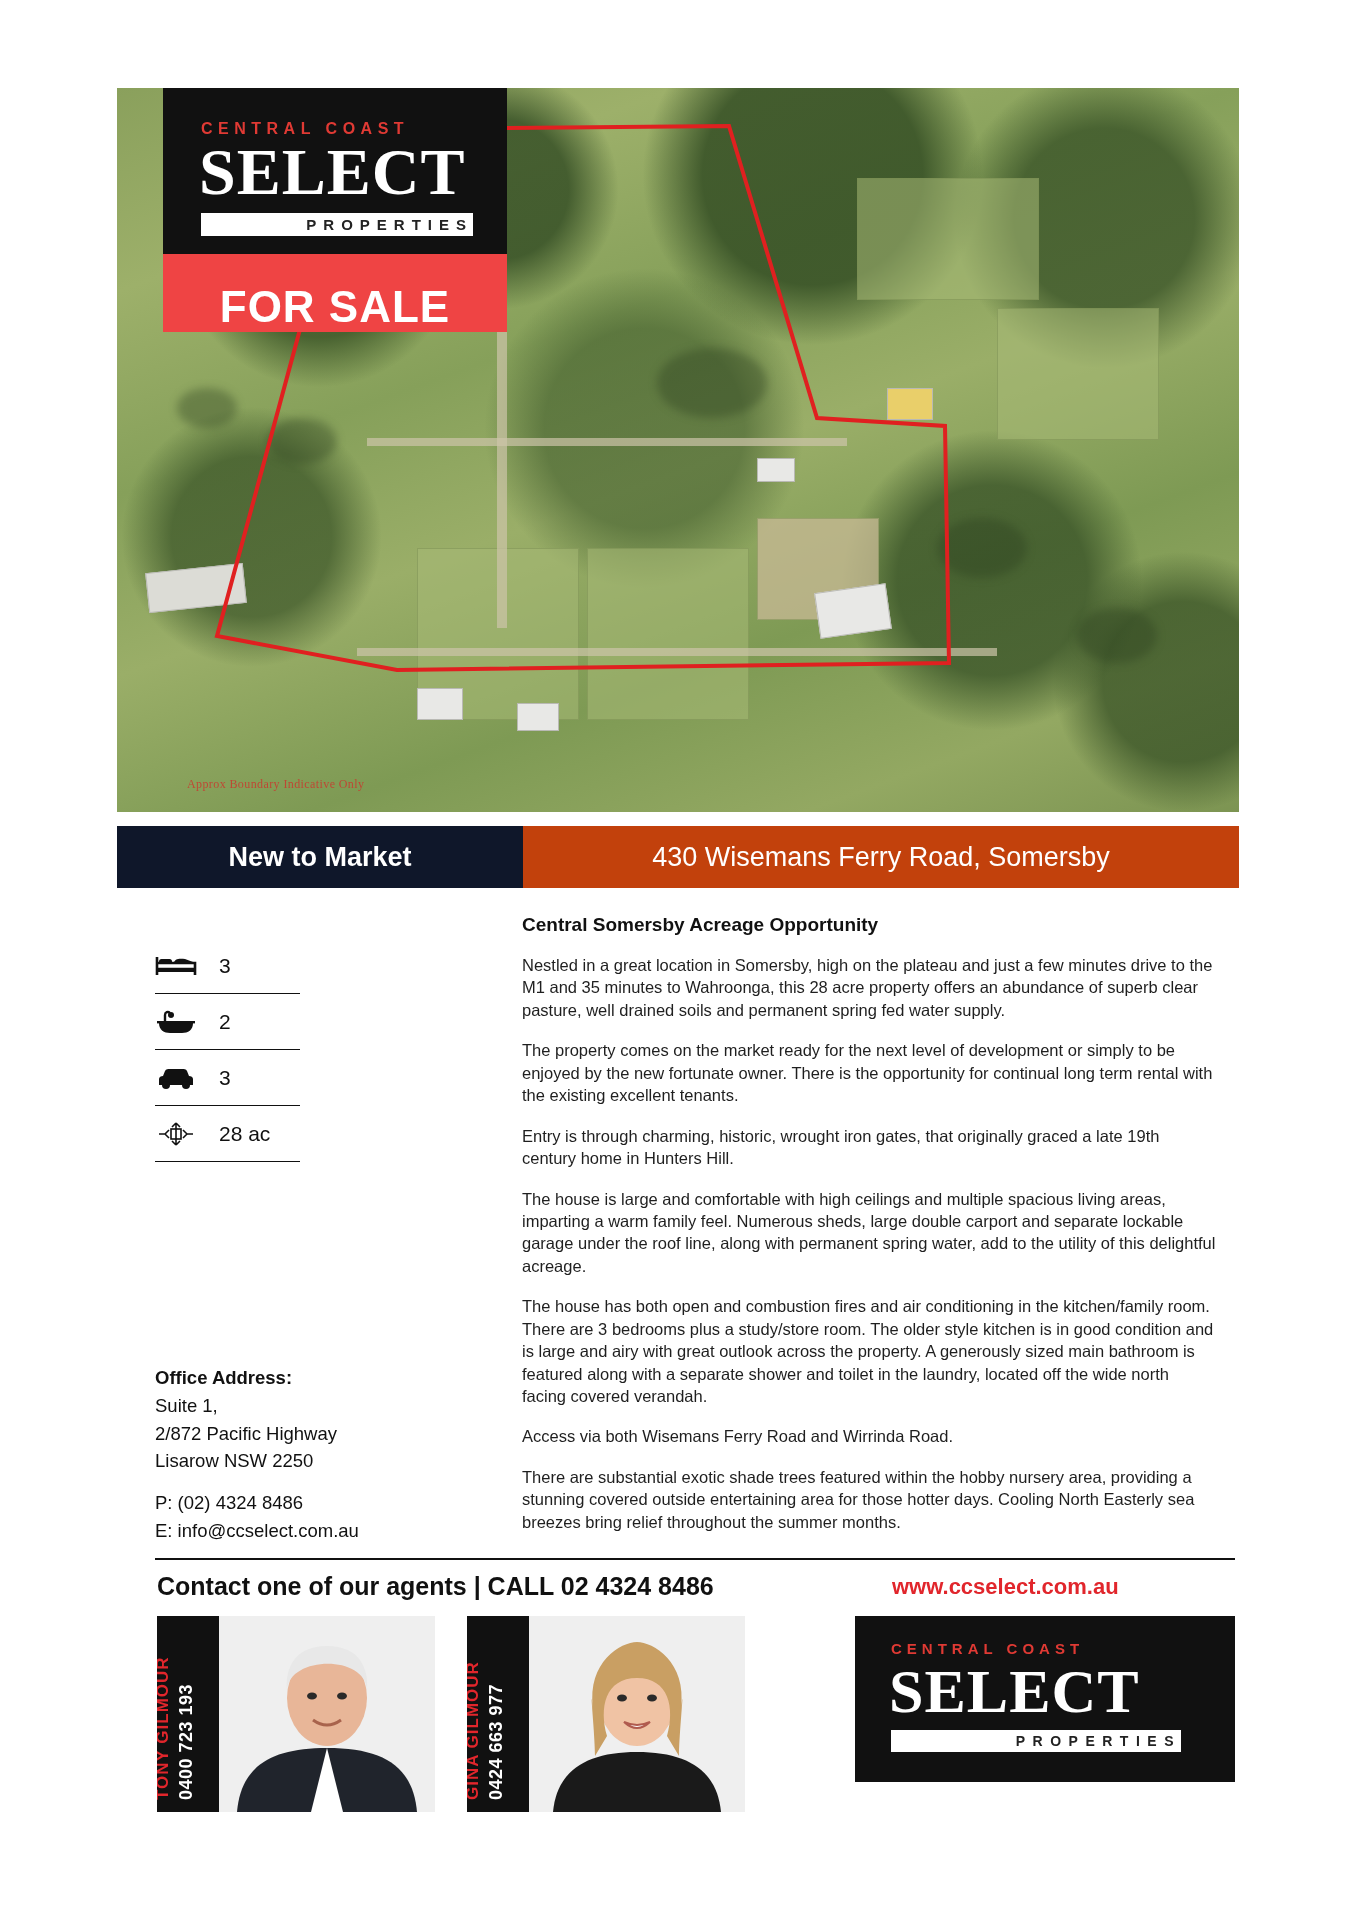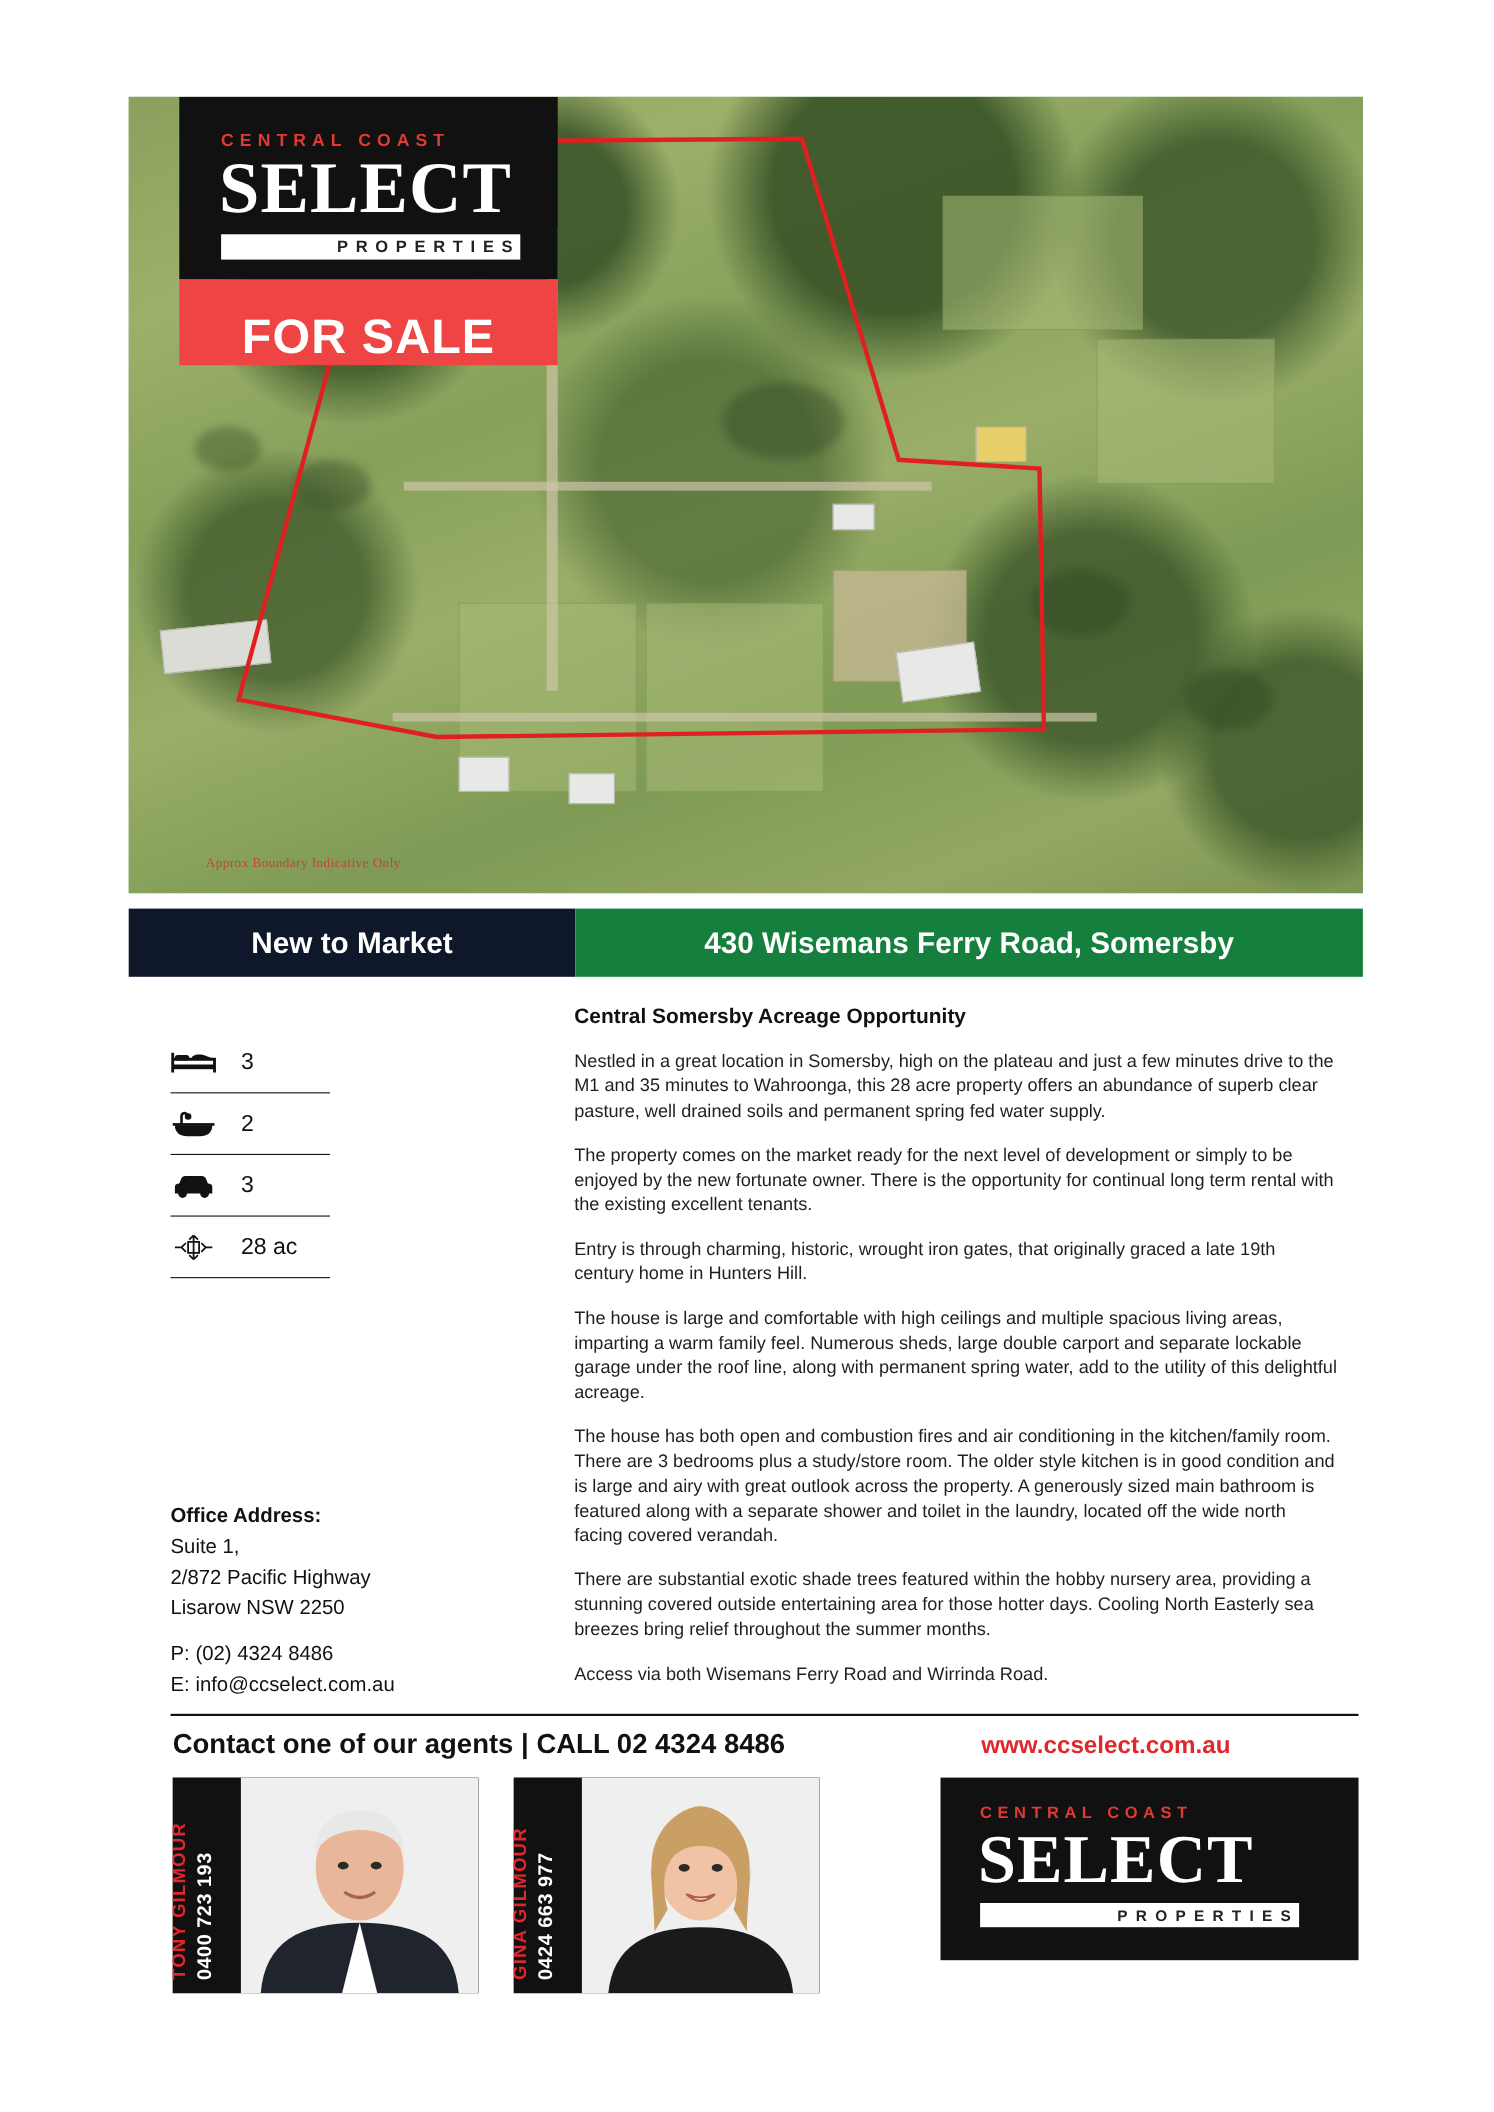--- a/index.html
+++ b/index.html
@@ -154,27 +154,27 @@
     background: #0f172a;
     color: #fff;
     display: flex;
     align-items: center;
     justify-content: center;
     font-size: 27px;
     font-weight: bold;
   }
   .banner-right {
     flex: 1;
-    background: #15803d;
+    background: #c2410c;
     color: #fff;
     display: flex;
     align-items: center;
     justify-content: center;
     font-size: 27px;
-    font-weight: bold;
+    font-weight: normal;
   }
 
   
   .features {
     position: absolute;
     left: 155px;
     top: 938px;
     width: 145px;
   }
   .feature-row {
@@ -440,22 +440,22 @@
     </div>
   </div>
 
   <div class="desc">
     <h2>Central Somersby Acreage Opportunity</h2>
     <p>Nestled in a great location in Somersby, high on the plateau and just a few minutes drive to the M1 and 35 minutes to Wahroonga, this 28 acre property offers an abundance of superb clear pasture, well drained soils and permanent spring fed water supply.</p>
     <p>The property comes on the market ready for the next level of development or simply to be enjoyed by the new fortunate owner.  There is the opportunity for continual long term rental with the existing excellent tenants.</p>
     <p>Entry is through charming, historic, wrought iron gates, that originally graced a late 19th century home in Hunters Hill.</p>
     <p>The house is large and comfortable with high ceilings and multiple spacious living areas, imparting a warm family feel. Numerous sheds, large double carport and separate lockable garage under the roof line, along with permanent spring water, add to the utility of this delightful acreage.</p>
     <p>The house has both open and combustion fires and air conditioning in the kitchen/family room. There are 3 bedrooms plus a study/store room. The older style kitchen is in good condition and is large and airy with great outlook across the property. A generously sized main bathroom is featured along with a separate shower and toilet in the laundry, located off the wide north facing covered verandah.</p>
+    <p>Access via both Wisemans Ferry Road and Wirrinda Road.</p>
     <p>There are substantial exotic shade trees featured within the hobby nursery area, providing a stunning covered outside entertaining area for those hotter days. Cooling North Easterly sea breezes bring relief throughout the summer months.</p>
-    <p>Access via both Wisemans Ferry Road and Wirrinda Road.</p>
   </div>
 
   <div class="office">
     <div class="ttl">Office Address:</div>
     <div>Suite 1,</div>
     <div>2/872 Pacific Highway</div>
     <div>Lisarow NSW 2250</div>
     <div class="gap"></div>
     <div>P: (02) 4324 8486</div>
     <div>E: info@ccselect.com.au</div>

